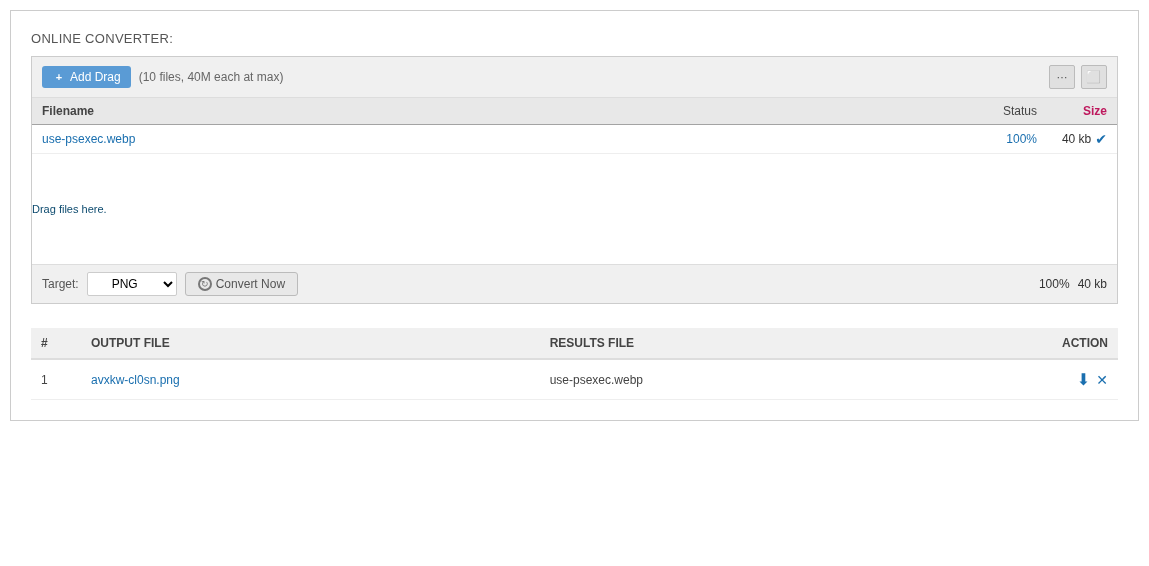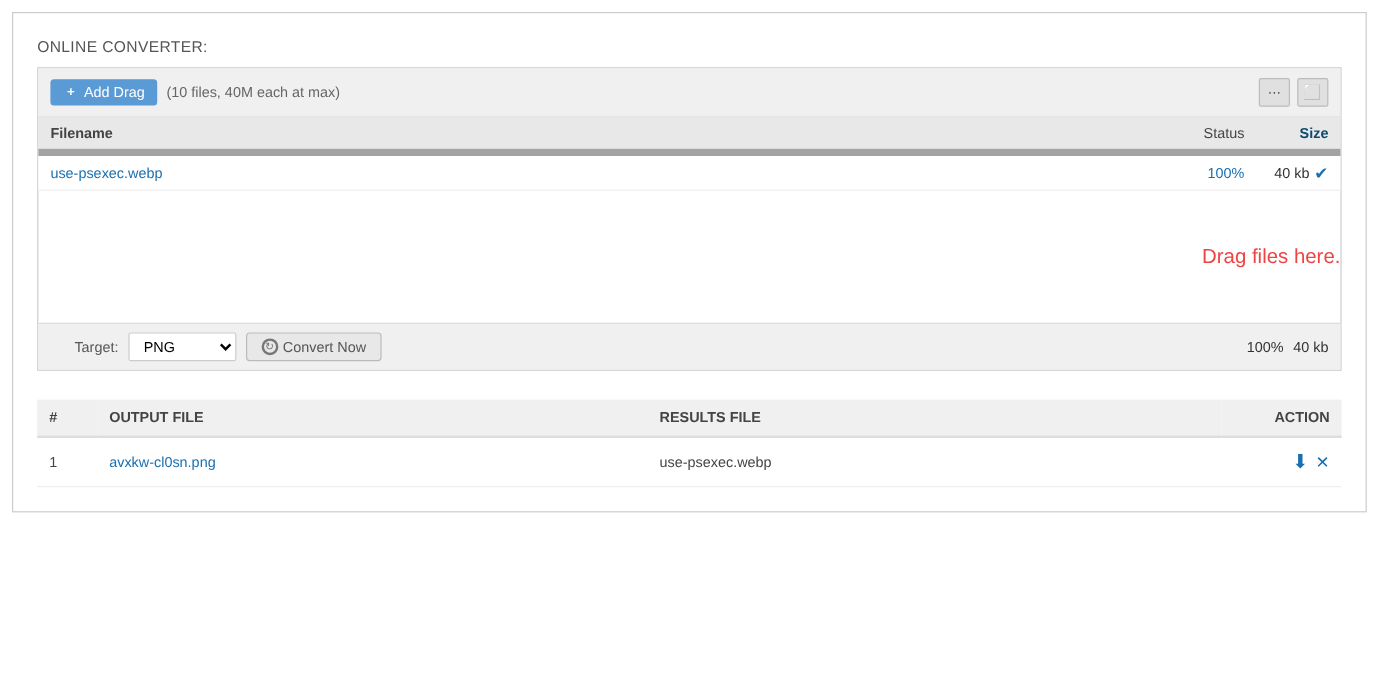--- a/index.html
+++ b/index.html
@@ -71,41 +71,41 @@
       justify-content: center;
       font-size: 11px;
       color: #555;
       border-radius: 2px;
     }
     .file-table-header {
       display: flex;
       align-items: center;
       background: #e8e8e8;
       padding: 6px 10px;
-      border-bottom: 6px solid #a3a3a3;
+      border-bottom: 1px solid #a3a3a3;
     }
     .col-filename {
       flex: 1;
       font-weight: bold;
       font-size: 12px;
       color: #444;
     }
     .col-status {
       width: 80px;
       text-align: right;
       font-weight: normal;
       font-size: 12px;
       color: #444;
     }
     .col-size {
       width: 70px;
       text-align: right;
       font-weight: bold;
       font-size: 12px;
-      color: #0c4a6e;
+      color: #be185d;
     }
     .file-row {
       display: flex;
       align-items: center;
       padding: 6px 10px;
       border-bottom: 1px solid #eee;
       background: #fff;
     }
     .file-link {
       color: #1a6faf;
@@ -130,44 +130,43 @@
       gap: 4px;
     }
     .check-icon {
       color: #1a6faf;
       font-size: 14px;
     }
     .drop-zone {
       min-height: 110px;
       display: flex;
       align-items: center;
-      justify-content: flex-end;
-      color: #ef4444;
-      font-size: 17px;
+      justify-content: flex-start;
+      color: #0c4a6e;
+      font-size: 11px;
     }
     .bottom-bar {
       background: #f0f0f0;
       border-top: 1px solid #ddd;
       padding: 7px 10px;
       display: flex;
       align-items: center;
       justify-content: space-between;
     }
     .bottom-left {
       display: flex;
       align-items: center;
       gap: 8px;
     }
     .target-label {
       font-size: 12px;
       color: #555;
-      margin-left: 20px;
     }
     .target-select {
-      padding: 3px 8px;
+      padding: 3px 20px;
       font-size: 12px;
       border: 1px solid #ccc;
       border-radius: 2px;
       background: #fff;
       width: 90px;
     }
     .convert-btn {
       background: #e8e8e8;
       border: 1px solid #bbb;
       padding: 4px 12px;

